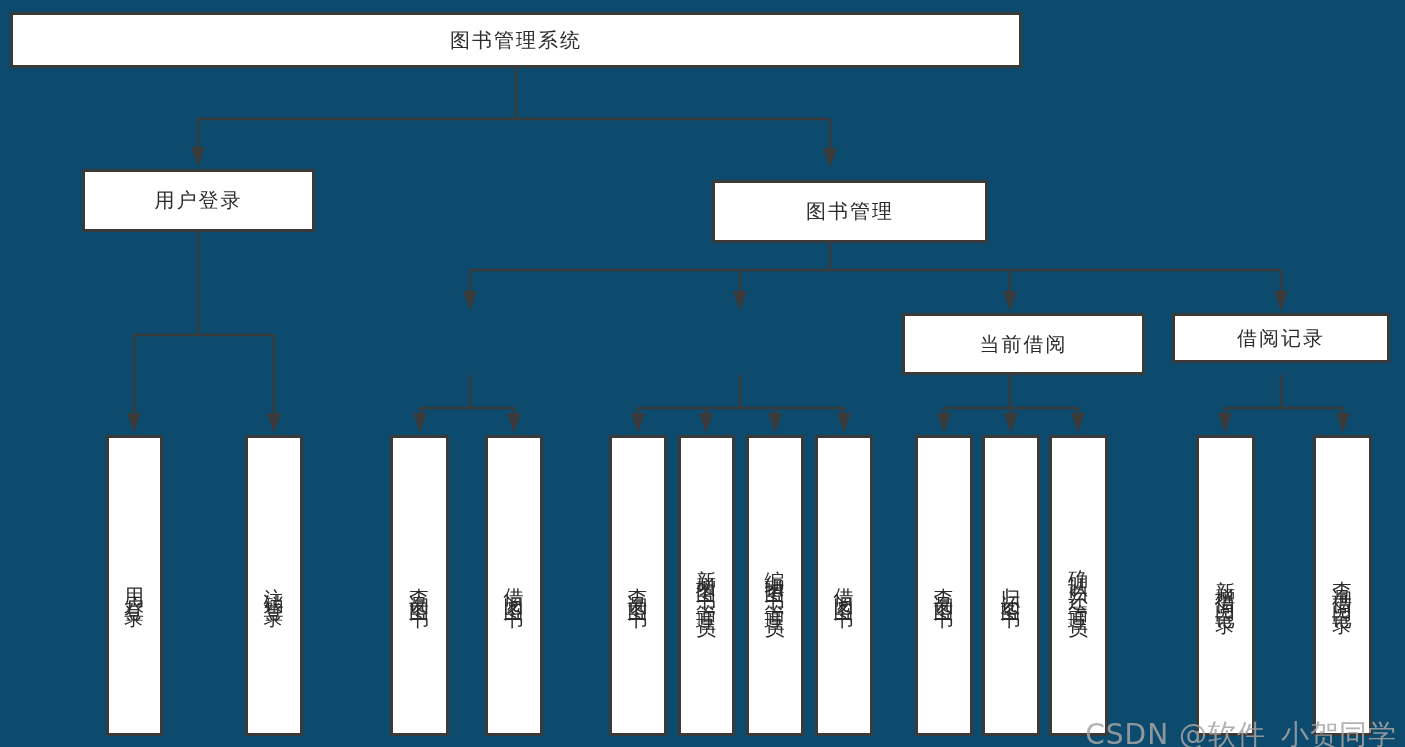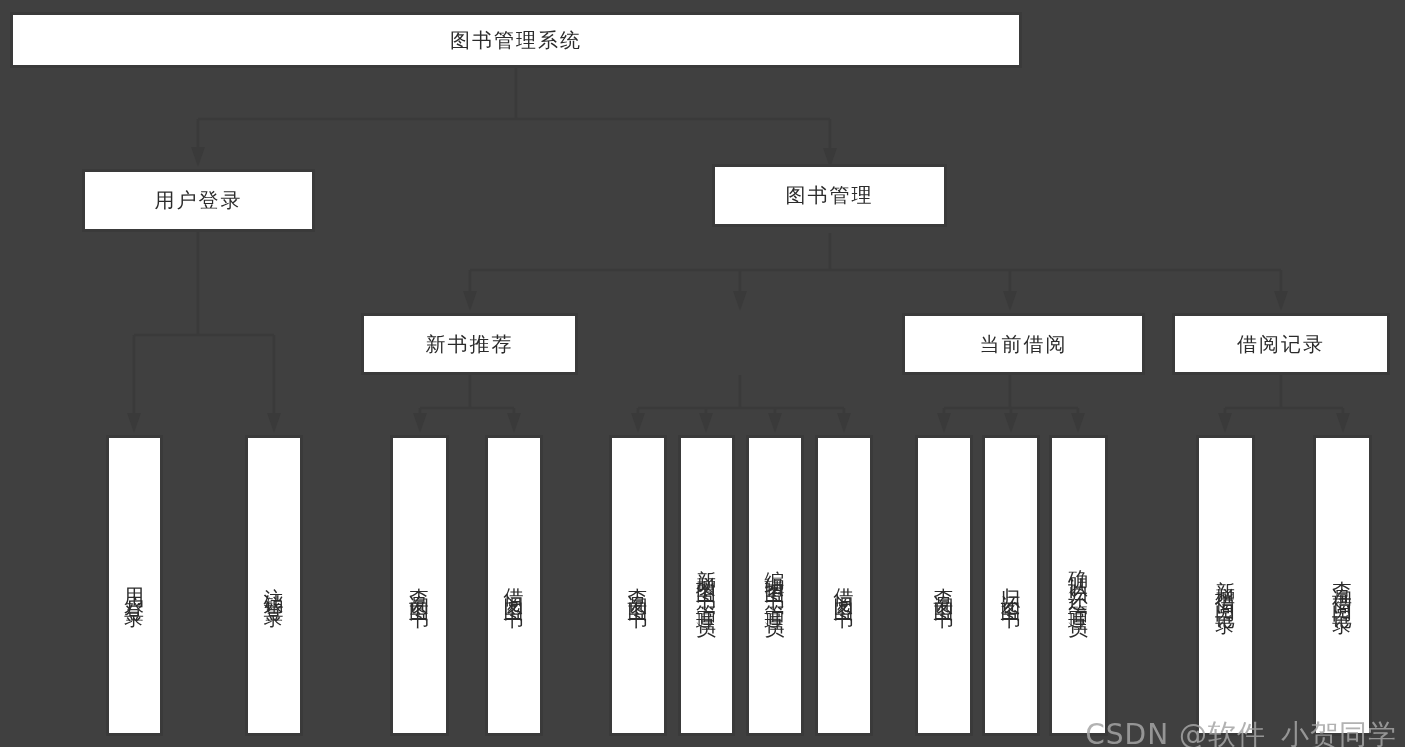--- a/index.html
+++ b/index.html
@@ -1,17 +1,17 @@
 <!DOCTYPE html>
 <html><head>
 <meta charset="utf-8">
 <style>
   html,body{margin:0;padding:0;background:#ffffff;}
   .canvas{
-    position:relative;width:1405px;height:747px;background:#404040;
+    position:relative;width:1405px;height:747px;background:#0c4a6e;
     font-family:"DejaVu Sans","Liberation Sans",sans-serif;overflow:hidden;
   }
   .wires{position:absolute;left:0;top:0;pointer-events:none;}
   .box{
     position:absolute;box-sizing:border-box;border:3px solid #3a3a3a;background:#ffffff;
     display:flex;align-items:center;justify-content:center;color:#2b2b2b;z-index:2;
   }
   .hbox{font-size:20px;letter-spacing:2px;white-space:nowrap;}
   .vtext{
     writing-mode:vertical-rl;text-orientation:mixed;
@@ -63,25 +63,24 @@
       <polygon points="1004,413 1018,413 1011,433"></polygon>
       <polygon points="1071,413 1085,413 1078,433"></polygon>
       <polygon points="1218,413 1232,413 1225,433"></polygon>
       <polygon points="1336,413 1350,413 1343,433"></polygon>
     </g>
   </svg>
 
   <div class="box hbox" style="left:10px;top:12px;width:1012px;height:56px">图书管理系统</div>
 
   <div class="box hbox" style="left:82px;top:169px;width:233px;height:63px">用户登录</div>
-  <div class="box hbox" style="left:712px;top:164px;width:235px;height:63px">图书管理</div>
+  <div class="box hbox" style="left:712px;top:180px;width:276px;height:63px">图书管理</div>
 
-  <div class="box hbox" style="left:361px;top:313px;width:217px;height:62px">新书推荐</div>
   <div class="box hbox" style="left:902px;top:313px;width:243px;height:62px">当前借阅</div>
-  <div class="box hbox" style="left:1172px;top:313px;width:218px;height:62px">借阅记录</div>
+  <div class="box hbox" style="left:1172px;top:313px;width:218px;height:50px">借阅记录</div>
 
   <div class="box" style="left:106px;top:435px;width:57px;height:301px">
     <span class="vtext">用户登录</span>
     </div>
   <div class="box" style="left:245px;top:435px;width:58px;height:301px">
     <span class="vtext">注销登录</span>
     </div>
 
   <div class="box" style="left:390px;top:435px;width:59px;height:301px">
     <span class="vtext">查询图书</span>

